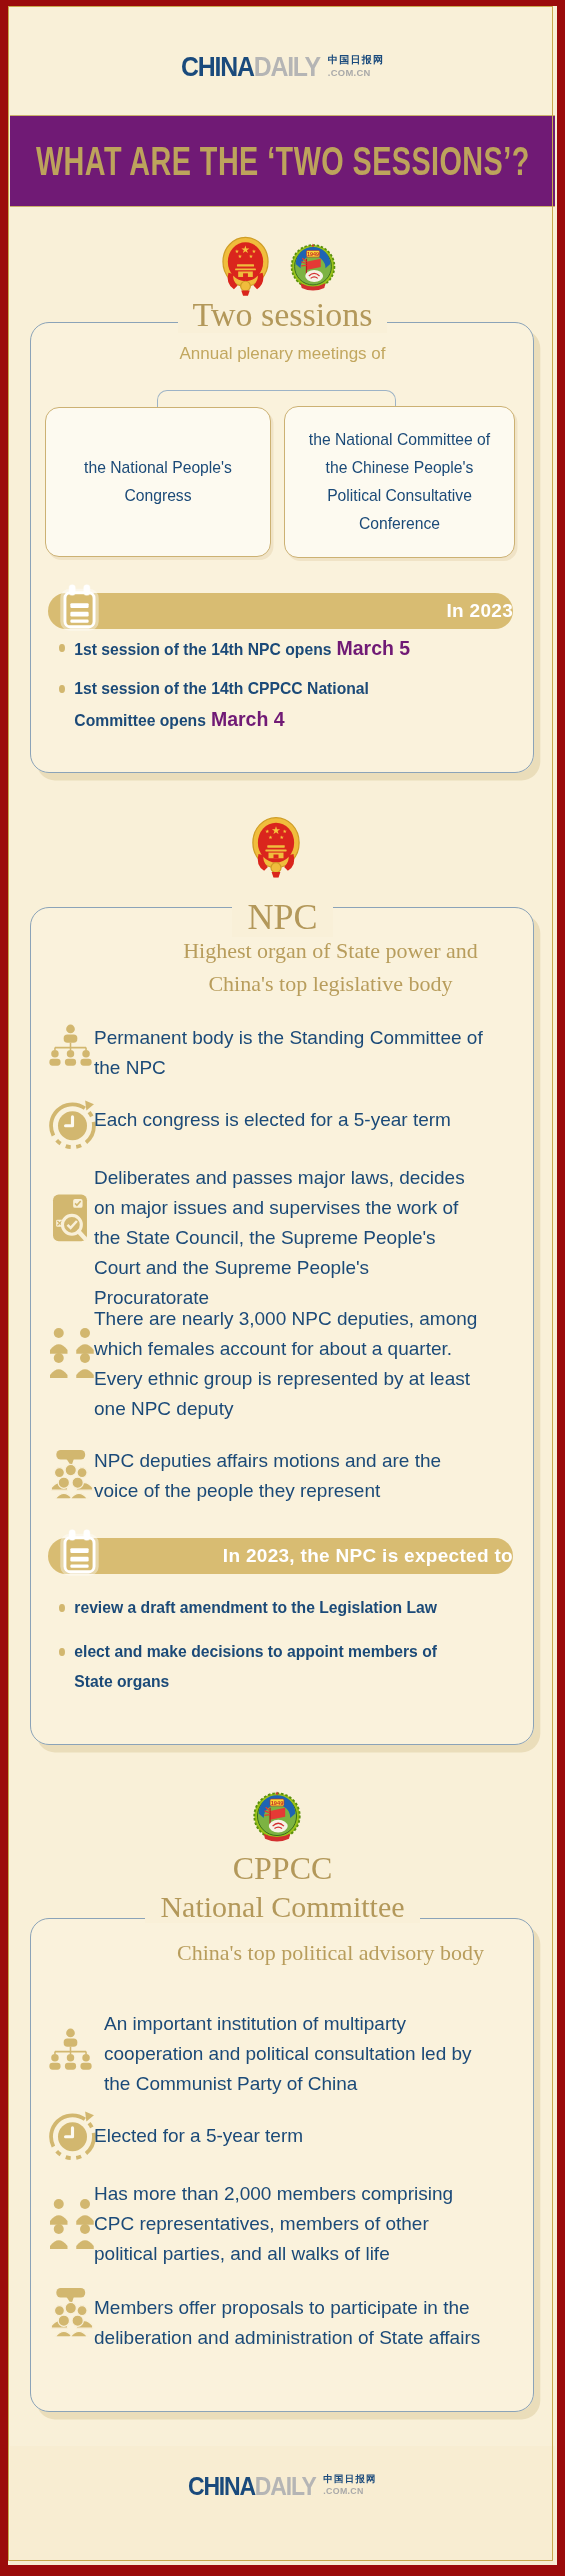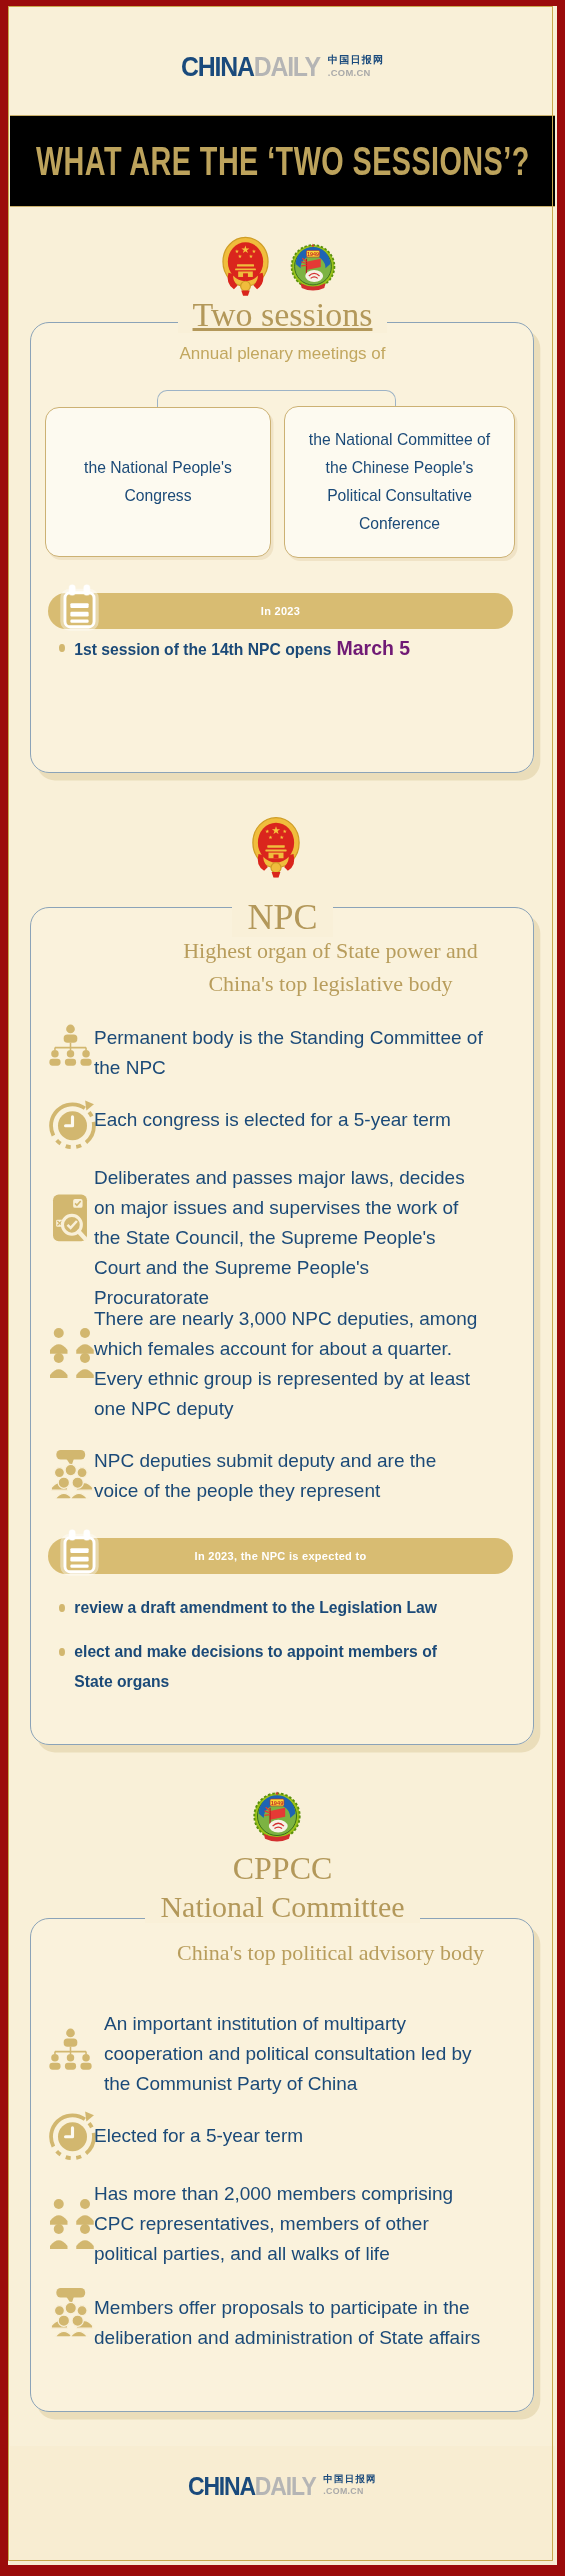--- a/index.html
+++ b/index.html
@@ -16,21 +16,21 @@
             border:1.9px solid #c9a84c;z-index:49;pointer-events:none;box-sizing:border-box;}
   
   .logo{display:flex;align-items:flex-start;}
   .logo .big{font-weight:800;font-size:27px;line-height:28px;letter-spacing:-1.3px;
              transform:scaleX(.92);transform-origin:left center;white-space:nowrap;}
   .logo .c1{color:#1a4a7c;} .logo .c2{color:#b5b5b5;}
   .logo .side{display:flex;flex-direction:column;margin-left:-3.8px;margin-top:1.3px;}
   .logo .cn{font-size:10px;font-weight:700;color:#1a4a7c;letter-spacing:1.3px;line-height:12.6px;}
   .logo .dom{font-size:9.4px;font-weight:700;color:#a9a9a9;letter-spacing:0.3px;line-height:11.3px;}
   
-  .band{left:10px;top:115px;width:545px;height:92px;background:#000000;
+  .band{left:10px;top:115px;width:545px;height:92px;background:#701a75;
         border-top:1.3px solid #cbb06b;border-bottom:1.3px solid #cbb06b;
         display:flex;align-items:center;justify-content:center;box-sizing:border-box;}
   .band-title{font-weight:700;font-size:40px;color:#bda35c;transform:scaleX(.72);
               transform-origin:50% 50%;white-space:nowrap;letter-spacing:0.6px;}
   
   .panel{border:1.3px solid #8ba3b8;border-radius:19px;background:rgba(252,246,228,.35);
          box-shadow:6.3px 7.5px 0 rgba(199,172,108,.28);box-sizing:border-box;z-index:1;}
   .h-serif{width:565px;text-align:center;z-index:3;color:#b3985a;
            font-family:"Liberation Serif",serif;}
   .h-serif span{background:#f9f0d8;padding:0 15px;}
@@ -39,21 +39,21 @@
   .sub-serif .inner{display:inline-block;max-width:352px;}
   
   .bracket{left:157px;top:390px;width:239px;height:29px;border:1.3px solid #9db3c6;
            border-bottom:none;border-radius:10px 10px 0 0;z-index:1;box-sizing:border-box;}
   .card{background:#fdfaf0;border:1.3px solid #ccb173;border-radius:14px;z-index:2;
         display:flex;align-items:center;justify-content:center;text-align:center;
         color:#1b4a78;font-size:15.7px;line-height:28px;box-shadow:2.5px 3.1px 0 rgba(199,172,108,.2);
         box-sizing:border-box;}
   
   .banner{background:#d8bc72;border-radius:18px;height:36px;display:flex;align-items:center;
-          justify-content:center;color:#fff;font-weight:700;font-size:11px;letter-spacing:0.3px;z-index:2;}
+          justify-content:flex-end;color:#fff;font-weight:700;font-size:19px;letter-spacing:0.3px;z-index:2;}
   
   .bullet{position:relative;padding-left:16.3px;margin:0 0 8.8px 0;color:#1b4a78;
           font-weight:700;font-size:15.7px;line-height:30px;z-index:2;}
   .bullet::before{content:"";position:absolute;left:1.3px;top:11.3px;width:5.7px;height:8.2px;
                   border-radius:50%;background:#d2b76f;}
   .date{color:#701a75;font-size:19.5px;font-weight:700;margin-left:5px;}
   
   .item-text{color:#1b4a78;font-size:19px;line-height:30px;z-index:2;}
   .icon-gold{z-index:2;}
   .footerband{left:10px;top:2446px;width:545px;height:119px;background:#f8edd2;z-index:0;}
@@ -188,21 +188,21 @@
     <div class="band-title">WHAT ARE THE ‘TWO SESSIONS’?</div>
   </div>
 
   <svg class="abs" style="left:221px;top:236px;width:49px;height:60px;z-index:2;" viewBox="0 0 78 96" width="49" height="60">
       <use href="#sym-emblem-npc"></use>
     </svg>
   <svg class="abs" style="left:290px;top:239px;width:46px;height:55px;z-index:2;" viewBox="0 0 74 88" width="46" height="55">
       <use href="#sym-emblem-cppcc"></use>
     </svg>
 
-  <div class="abs h-serif" style="top:295px;font-size:34px;line-height:40px;text-decoration:underline;">
+  <div class="abs h-serif" style="top:295px;font-size:34px;line-height:40px;">
     <span>Two sessions</span>
   </div>
   <div class="abs panel" style="left:30px;top:322px;width:504px;height:451px;"></div>
 
   <div class="abs" style="top:344px;left:0;width:565px;text-align:center;color:#c2a75f;font-size:17px;z-index:2;">Annual plenary meetings of</div>
 
   <div class="abs bracket"></div>
 
   <div class="abs card" style="left:284px;top:406px;width:231px;height:152px;">
     <div style="max-width:188px;">the National Committee of the Chinese People's Political Consultative Conference</div>
@@ -213,20 +213,21 @@
 
   <div class="abs banner" style="left:48px;top:593px;width:465px;">
     <span>In 2023</span>
   </div>
   <svg class="abs" style="left:60px;top:584px;width:39px;height:48px;z-index:3;" viewBox="0 0 62 76" width="39" height="48">
       <use href="#sym-cal"></use>
     </svg>
 
   <div class="abs" style="left:58px;top:633px;width:415px;z-index:2;">
     <p class="bullet" style="max-width:377px;"><span>1st session of the 14th NPC opens</span><span class="date">March 5</span></p>
+    <p class="bullet" style="max-width:377px;"><span>1st session of the 14th CPPCC National Committee opens</span><span class="date">March 4</span></p>
   </div>
 
   <svg class="abs" style="left:251px;top:816px;width:50px;height:62px;z-index:2;" viewBox="0 0 80 98" width="50" height="62">
       <use href="#sym-emblem-npc"></use>
     </svg>
   <div class="abs h-serif" style="top:896px;font-size:36px;line-height:43px;">
     <span>NPC</span>
   </div>
   <div class="abs panel" style="left:30px;top:907px;width:504px;height:838px;"></div>
 
@@ -250,21 +251,21 @@
   <div class="abs item-text" style="left:94px;top:1163px;width:390px;">Deliberates and passes major laws, decides on major issues and supervises the work of the State Council, the Supreme People's Court and the Supreme People's Procuratorate</div>
 
   <svg class="abs icon-gold" style="left:45px;top:1327px;width:55px;height:52px;" viewBox="0 0 88 82" width="55" height="52">
       <use href="#sym-people"></use>
     </svg>
   <div class="abs item-text" style="left:94px;top:1304px;width:390px;">There are nearly 3,000 NPC deputies, among which females account for about a quarter. Every ethnic group is represented by at least one NPC deputy</div>
 
   <svg class="abs icon-gold" style="left:45px;top:1450px;width:54px;height:49px;" viewBox="0 0 86 78" width="54" height="49">
       <use href="#sym-crowd"></use>
     </svg>
-  <div class="abs item-text" style="left:94px;top:1446px;width:390px;">NPC deputies submit deputy and are the voice of the people they represent</div>
+  <div class="abs item-text" style="left:94px;top:1446px;width:390px;">NPC deputies affairs motions and are the voice of the people they represent</div>
 
   <div class="abs banner" style="left:48px;top:1538px;width:465px;">
     <span>In 2023, the NPC is expected to</span>
   </div>
   <svg class="abs" style="left:60px;top:1529px;width:39px;height:48px;z-index:3;" viewBox="0 0 62 76" width="39" height="48">
       <use href="#sym-cal"></use>
     </svg>
 
   <div class="abs" style="left:58px;top:1593px;width:427px;z-index:2;">
     <p class="bullet" style="max-width:390px;margin-bottom:14px;">review a draft amendment to the Legislation Law</p>

